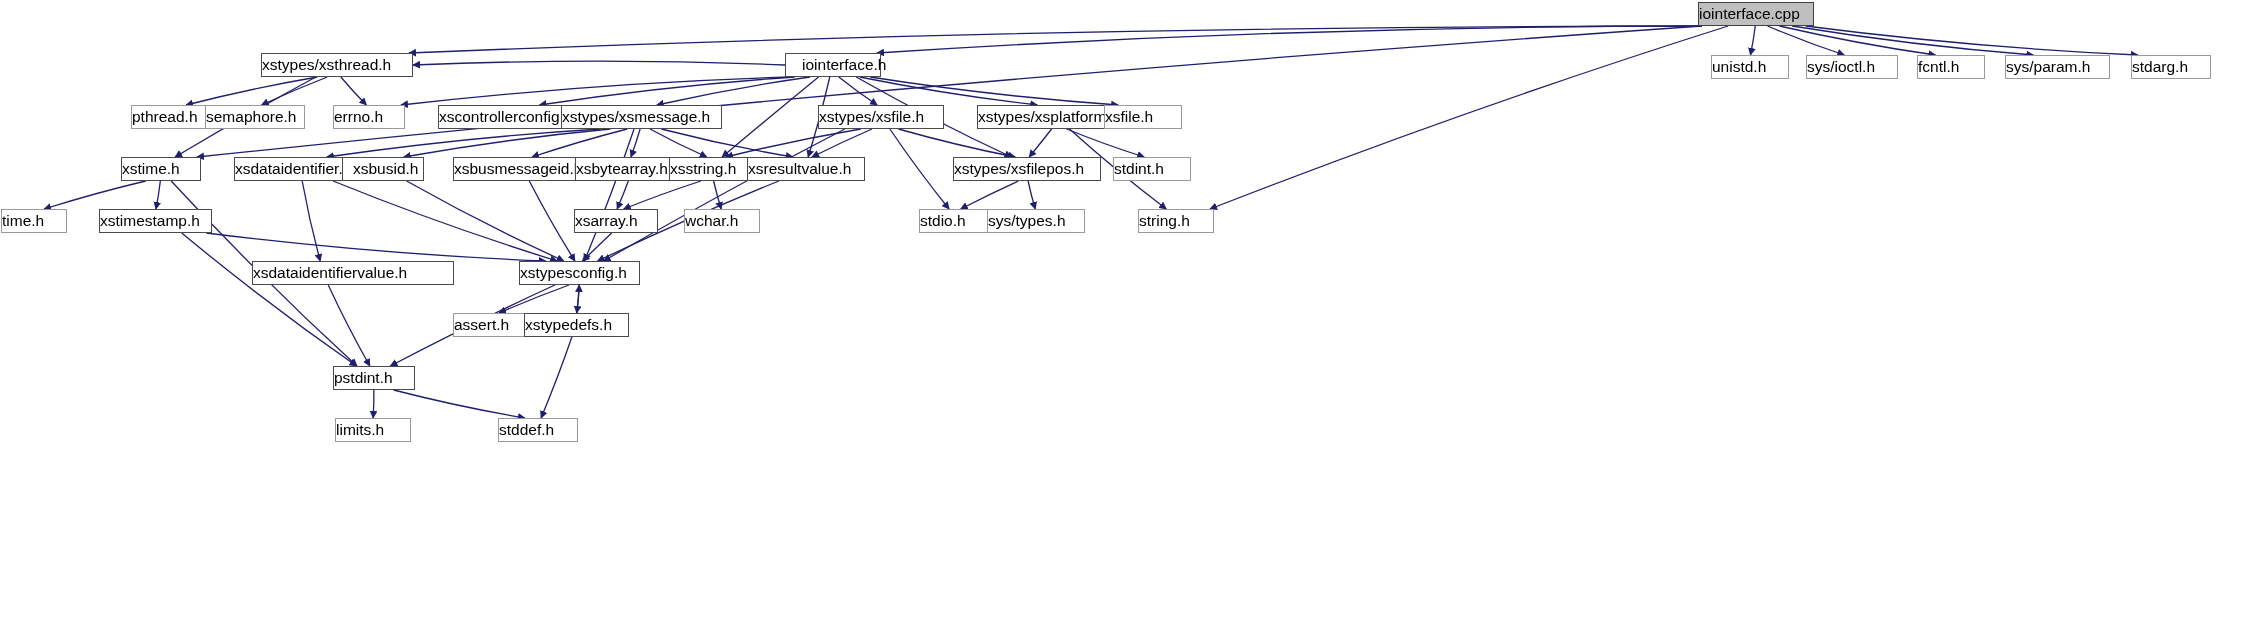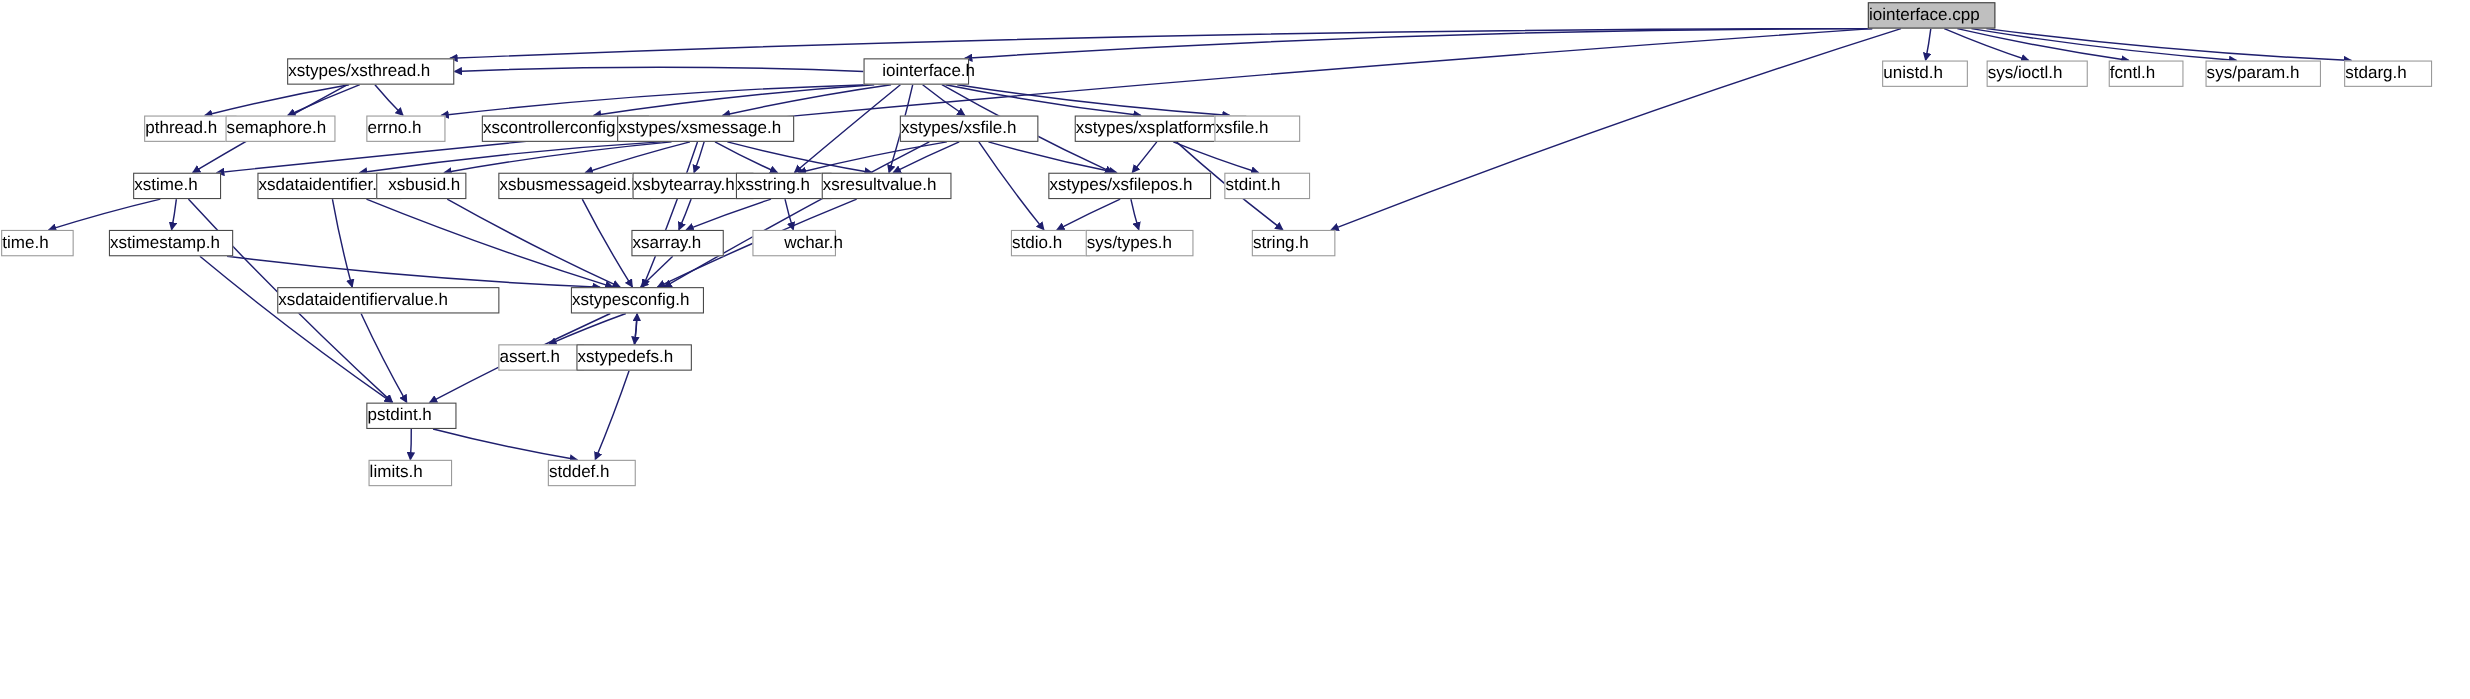--- a/index.html
+++ b/index.html
@@ -201,21 +201,21 @@
       </div>
       <div class="node" style="left: 1px; top: 209px; width: 66px;">
         <span>time.h</span>
       </div>
       <div class="node hdr" style="left: 99px; top: 209px; width: 113px;">
         <span>xstimestamp.h</span>
       </div>
       <div class="node hdr" style="left: 574px; top: 209px; width: 84px;">
         <span>xsarray.h</span>
       </div>
-      <div class="node" style="left: 684px; top: 209px; width: 76px; padding-left: 28px;">
+      <div class="node" style="left: 684px; top: 209px; width: 76px;">
         <span>wchar.h</span>
       </div>
       <div class="node" style="left: 919px; top: 209px; width: 72px;">
         <span>stdio.h</span>
       </div>
       <div class="node" style="left: 987px; top: 209px; width: 98px;">
         <span>sys/types.h</span>
       </div>
       <div class="node" style="left: 1138px; top: 209px; width: 76px;">
         <span>string.h</span>

